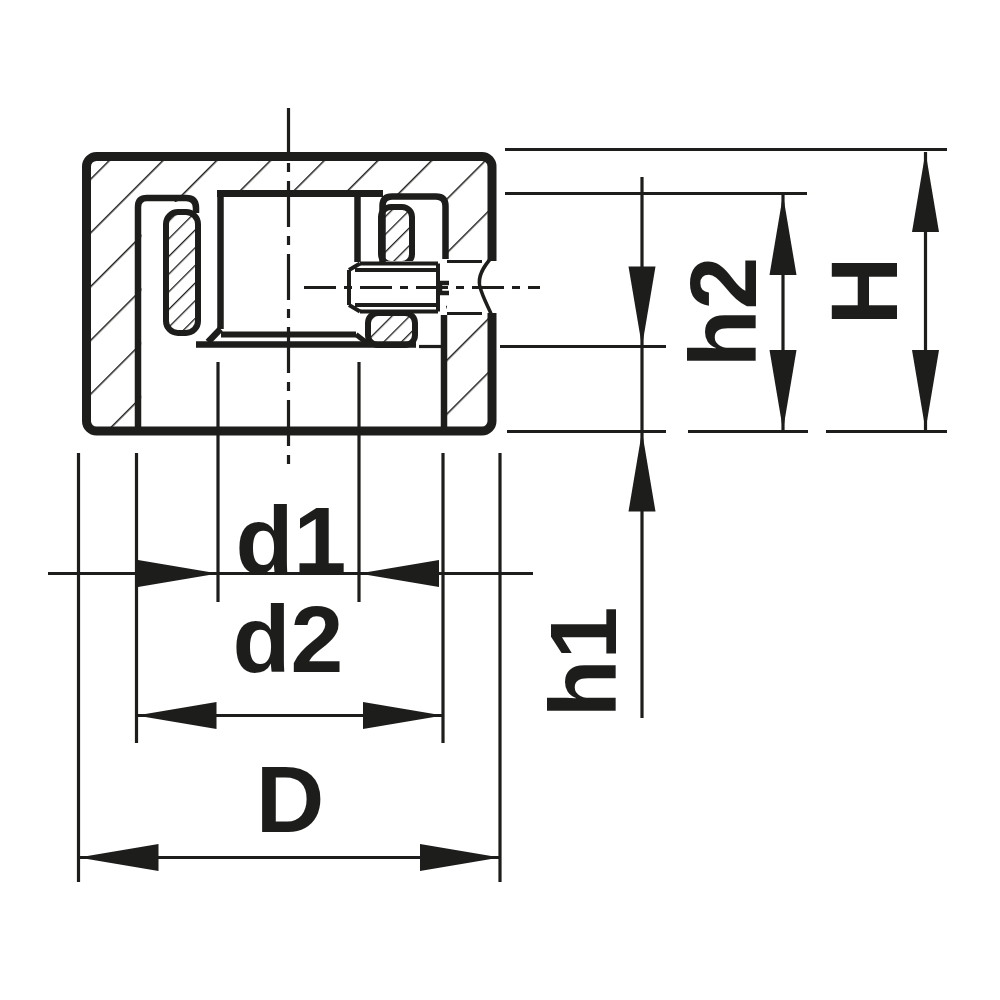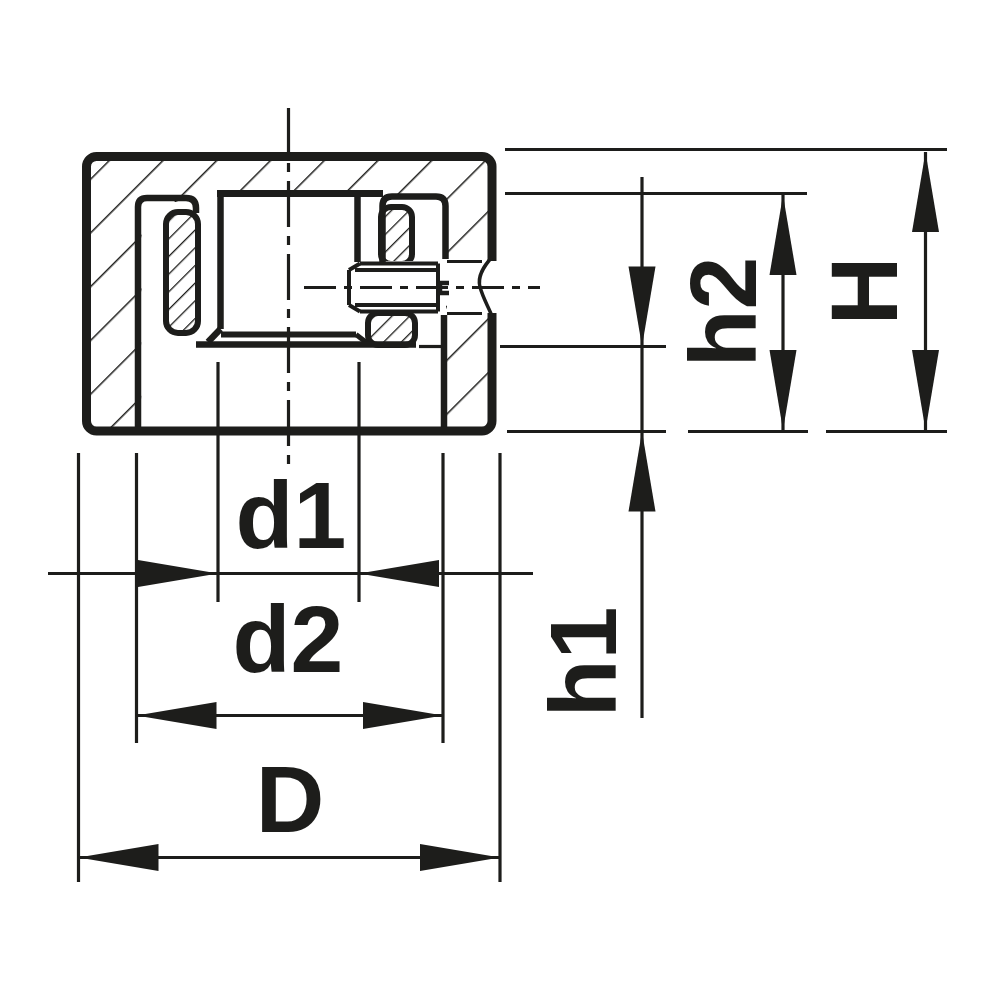--- a/index.html
+++ b/index.html
@@ -132,19 +132,19 @@
       <line x1="783" y1="195" x2="783" y2="430"></line>
       <polygon points="783,195 769.5,275 796.5,275" stroke="none"></polygon>
       <polygon points="783,430 769.5,350 796.5,350" stroke="none"></polygon>
 
       <line x1="642" y1="177" x2="642" y2="718"></line>
       <polygon points="642,346.5 628.5,266.5 655.5,266.5" stroke="none"></polygon>
       <polygon points="642,431.5 628.5,511.5 655.5,511.5" stroke="none"></polygon>
     </g>
   </svg>
 
-  <div class="dim-label" style="left:291px;top:515px;">d1</div>
+  <div class="dim-label" style="left:291px;top:540px;">d1</div>
   <div class="dim-label" style="left:288px;top:639px;">d2</div>
   <div class="dim-label" style="left:290px;top:799px;">D</div>
   <div class="dim-label rot" style="left:864px;top:291px;">H</div>
   <div class="dim-label rot" style="left:723px;top:312px;">h2</div>
   <div class="dim-label rot" style="left:583px;top:662px;">h1</div>
 </div>
 
 </body></html>

